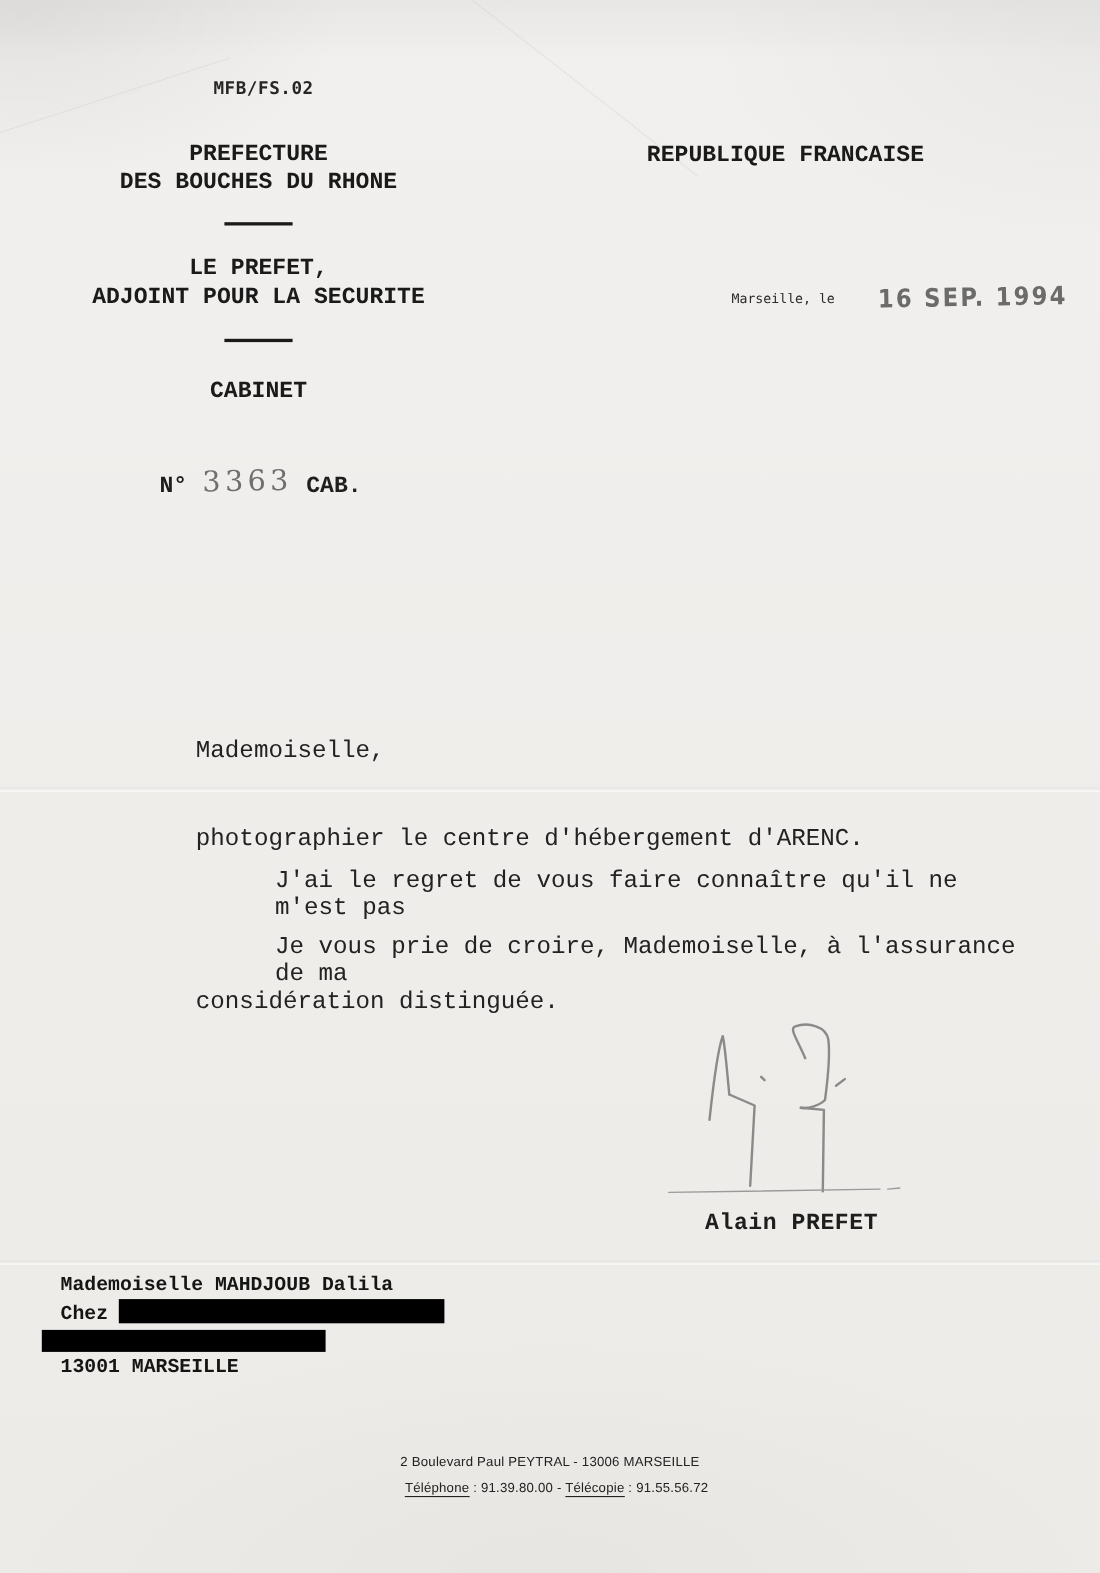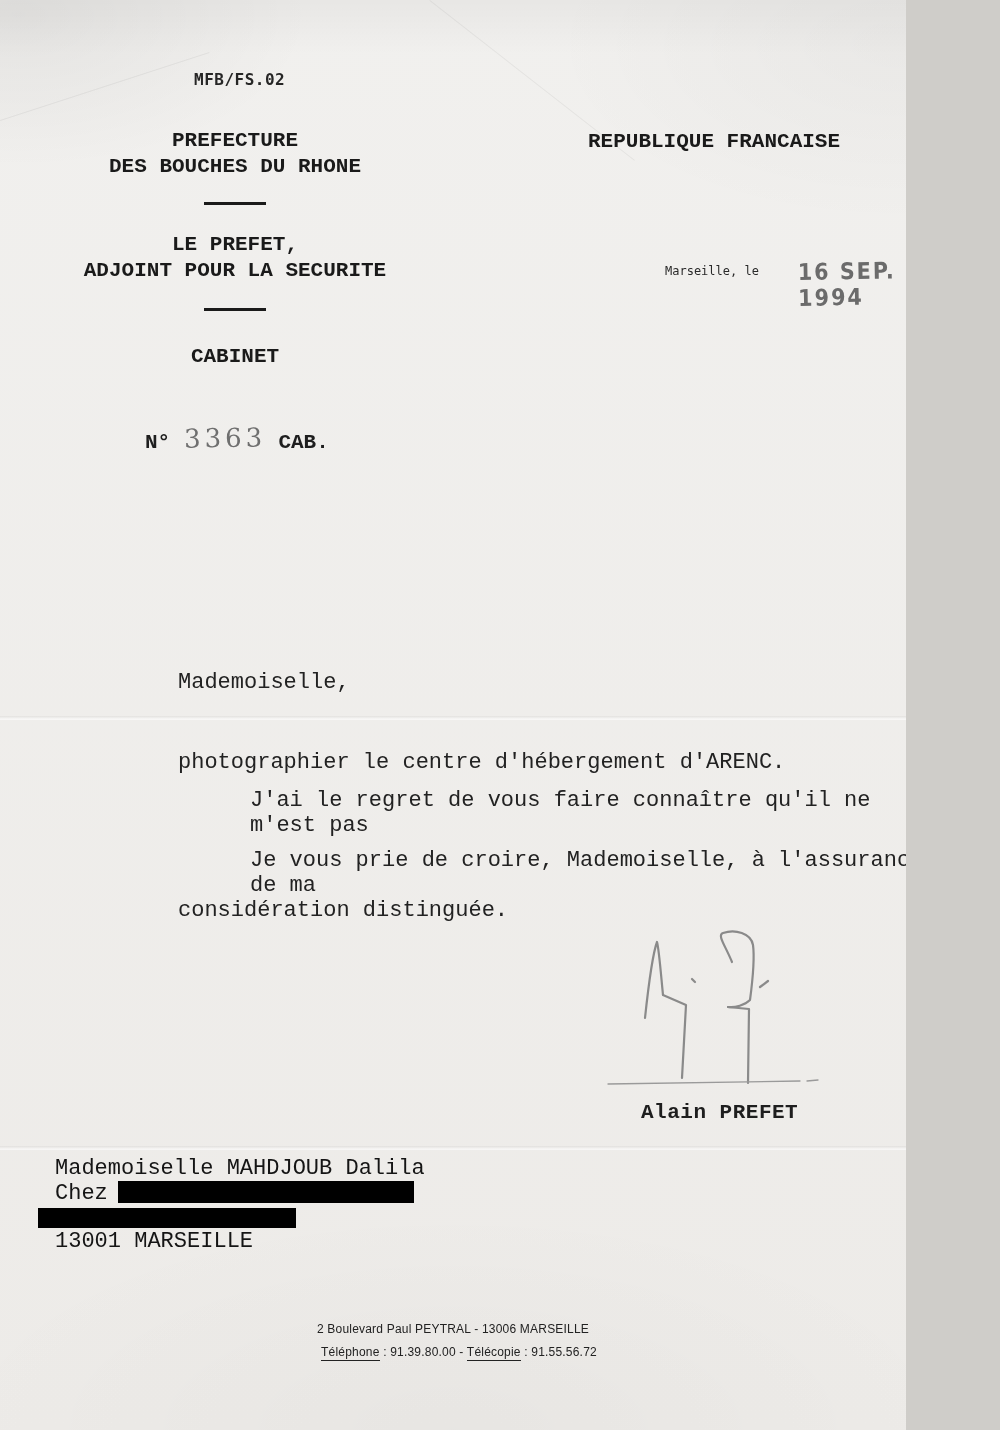--- a/index.html
+++ b/index.html
@@ -1,18 +1,18 @@
 <!DOCTYPE html>
 <html><head>
 <meta charset="utf-8">
 <style>
   html,body{margin:0;padding:0;}
   body{width:1000px;background:#cfcdc9;font-family:"Liberation Mono", monospace;}
   .paper{
-    position:relative;width:906px;height:1430px;overflow:hidden;color:#1e1e1e;
+    position:relative;width:1000px;height:1430px;overflow:hidden;color:#1e1e1e;
     background:
       radial-gradient(ellipse 420px 220px at 2% 1%, rgba(0,0,0,0.055), transparent 70%),
       radial-gradient(ellipse 500px 260px at 99% 3%, rgba(0,0,0,0.03), transparent 70%),
       radial-gradient(ellipse 700px 300px at 50% 100%, rgba(0,0,0,0.025), transparent 75%),
       linear-gradient(180deg, rgba(0,0,0,0.04) 0px, rgba(0,0,0,0) 55px),
       linear-gradient(#f1f0ee, #edebe8);
   }
   .crease-h{position:absolute;left:0;right:0;height:4px;
     background:linear-gradient(180deg, rgba(0,0,0,0.05), rgba(255,255,255,0.55) 75%);}
   .crease-d{position:absolute;height:1px;background:rgba(0,0,0,0.05);transform-origin:left top;}
@@ -42,21 +42,21 @@
   .body-block{position:absolute;left:178px;top:670px;width:762px;font-size:22px;line-height:25px;color:#222;}
   .para .first{padding-left:72px;}
   .para .jl{text-align:justify;text-align-last:justify;}
   .p1{margin-top:55px;}
   .p2{margin-top:13px;}
   .p3{margin-top:10px;}
 
   .sig-svg{position:absolute;left:595px;top:925px;}
   .signatory{position:absolute;left:641px;top:1101px;font-size:21px;font-weight:bold;letter-spacing:0.5px;}
 
-  .address{position:absolute;left:55px;top:1157px;font-size:22px;font-weight:normal;line-height:24px;color:#151515;}
+  .address{position:absolute;left:55px;top:1157px;font-size:18px;font-weight:bold;line-height:24px;color:#151515;}
   .redact{background:#000;display:inline-block;}
   .bar1{width:296px;height:22px;margin-left:10px;vertical-align:-4px;}
   .bar2{display:block;position:relative;left:-17px;width:258px;height:20px;margin-top:2px;}
   .address .city{margin-top:2px;}
 
   .footer{position:absolute;left:0;right:0;top:1322px;text-align:center;
     font-family:Liberation Sans, sans-serif;font-size:12px;color:#222;letter-spacing:0.2px;}
   .footer .l2{margin-top:9px;padding-left:12px;}
   .footer span{white-space:pre;}
   .u{border-bottom:1.5px solid #222;padding-bottom:1px;}

